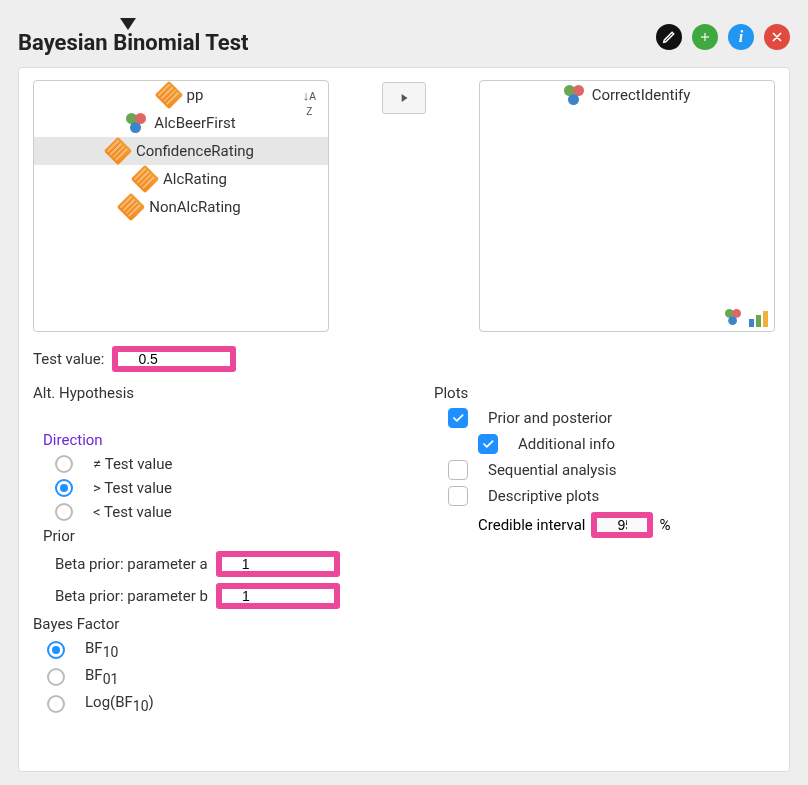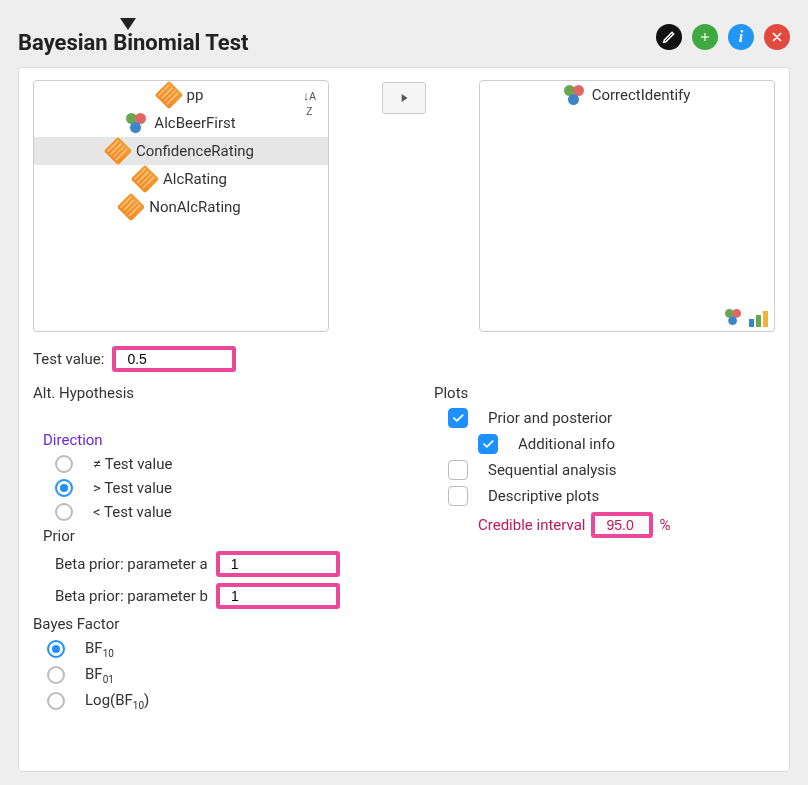--- a/index.html
+++ b/index.html
@@ -124,22 +124,22 @@
     position:absolute; right:6px; bottom:4px; display:flex; gap:4px; align-items:flex-end;
   }
   .bars-icon{ display:flex; gap:2px; align-items:flex-end;}
   .bars-icon span{ width:5px; display:block;}
   .bars-icon .b1{ height:8px; background:#3d85c6;}
   .bars-icon .b2{ height:12px; background:#6aa84f;}
   .bars-icon .b3{ height:16px; background:#f1b13b;}
 
   .form-row{ display:flex; align-items:center; gap:8px; margin:6px 0;}
   .num-input{
-    width:124px; height:26px; border:4px solid #ec4899; border-radius:3px;
-    padding:2px 11px; font-size:14px;
+    width:124px; height:26px; border:6px solid #ec4899; border-radius:3px;
+    padding:2px 20px; font-size:14px;
   }
   .num-input.short{ width:62px;}
   .columns{
     display:flex; gap:60px; margin-top:6px;
   }
   .col{ flex:1; }
   .section-label{ color:#333; margin:6px 0 4px 0;}
   .sub-label{ margin-left:10px; color:#6d28d9;margin-top:29px;}
   .radio-row, .check-row{
     display:flex; align-items:center; gap:20px; margin:6px 0 6px 22px;
@@ -154,22 +154,22 @@
     content:""; width:8px; height:8px; border-radius:50%; background:#1e90ff;
   }
   .checkbox{
     width:20px; height:20px; border:1px solid #bbb; border-radius:4px; background:#fff;
     display:flex; align-items:center; justify-content:center; flex:0 0 auto;
   }
   .checkbox.checked{ background:#1e90ff; border-color:#1e90ff;}
   .checkbox.checked svg{ width:14px; height:14px; }
   .checkbox svg{ display:none;}
   .checkbox.checked svg{ display:block;}
-  .muted{ color:#be185d;}
-  sub.small{ font-size:10px;}
+  .muted{ color:#000000;}
+  sub.small{ font-size:14px;}
   .indent-more{ margin-left:44px;}
   .ci-row{ display:flex; align-items:center; gap:6px; margin-left:44px; margin-top:4px;}
 </style>
 </head>
 <body>
 
 <div class="panel">
   <div class="header-row">
     <div class="title-wrap">
       <div class="disclosure"></div>

